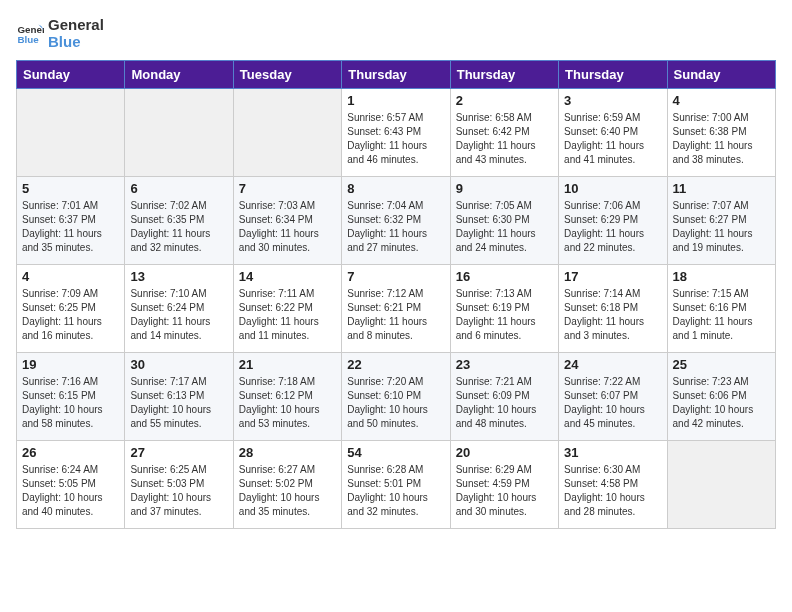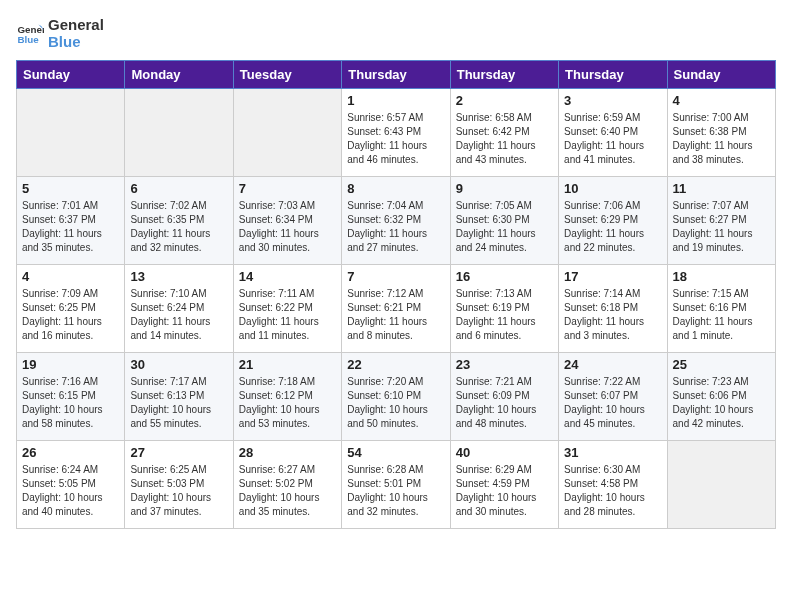--- a/index.html
+++ b/index.html
@@ -235,21 +235,21 @@
         </td>
         <td>
           <div class="day-number">28</div>
           <div class="day-info">Sunrise: 6:27 AM<br>Sunset: 5:02 PM<br>Daylight: 10 hours<br>and 35 minutes.</div>
         </td>
         <td>
           <div class="day-number">54</div>
           <div class="day-info">Sunrise: 6:28 AM<br>Sunset: 5:01 PM<br>Daylight: 10 hours<br>and 32 minutes.</div>
         </td>
         <td>
-          <div class="day-number">40</div>
+          <div class="day-number">20</div>
           <div class="day-info">Sunrise: 6:29 AM<br>Sunset: 4:59 PM<br>Daylight: 10 hours<br>and 30 minutes.</div>
         </td>
         <td>
           <div class="day-number">31</div>
           <div class="day-info">Sunrise: 6:30 AM<br>Sunset: 4:58 PM<br>Daylight: 10 hours<br>and 28 minutes.</div>
         </td>
         <td class="empty-cell"></td>
       </tr>
     </tbody>
 </table>

